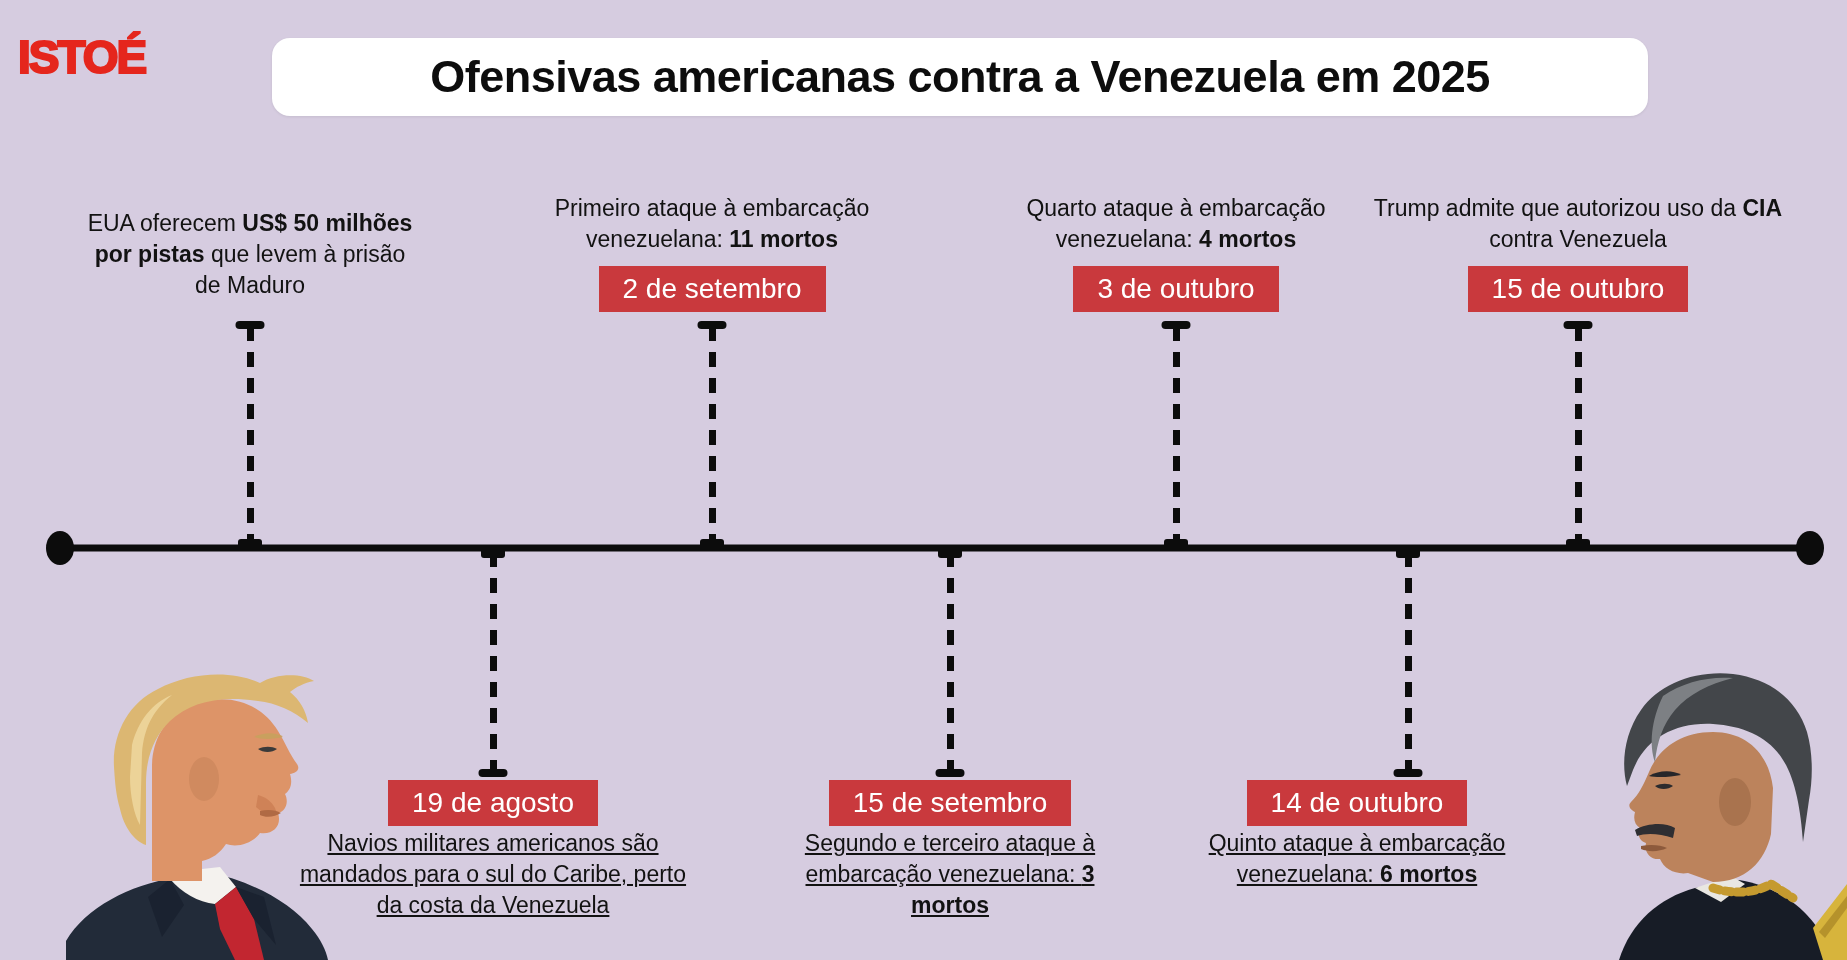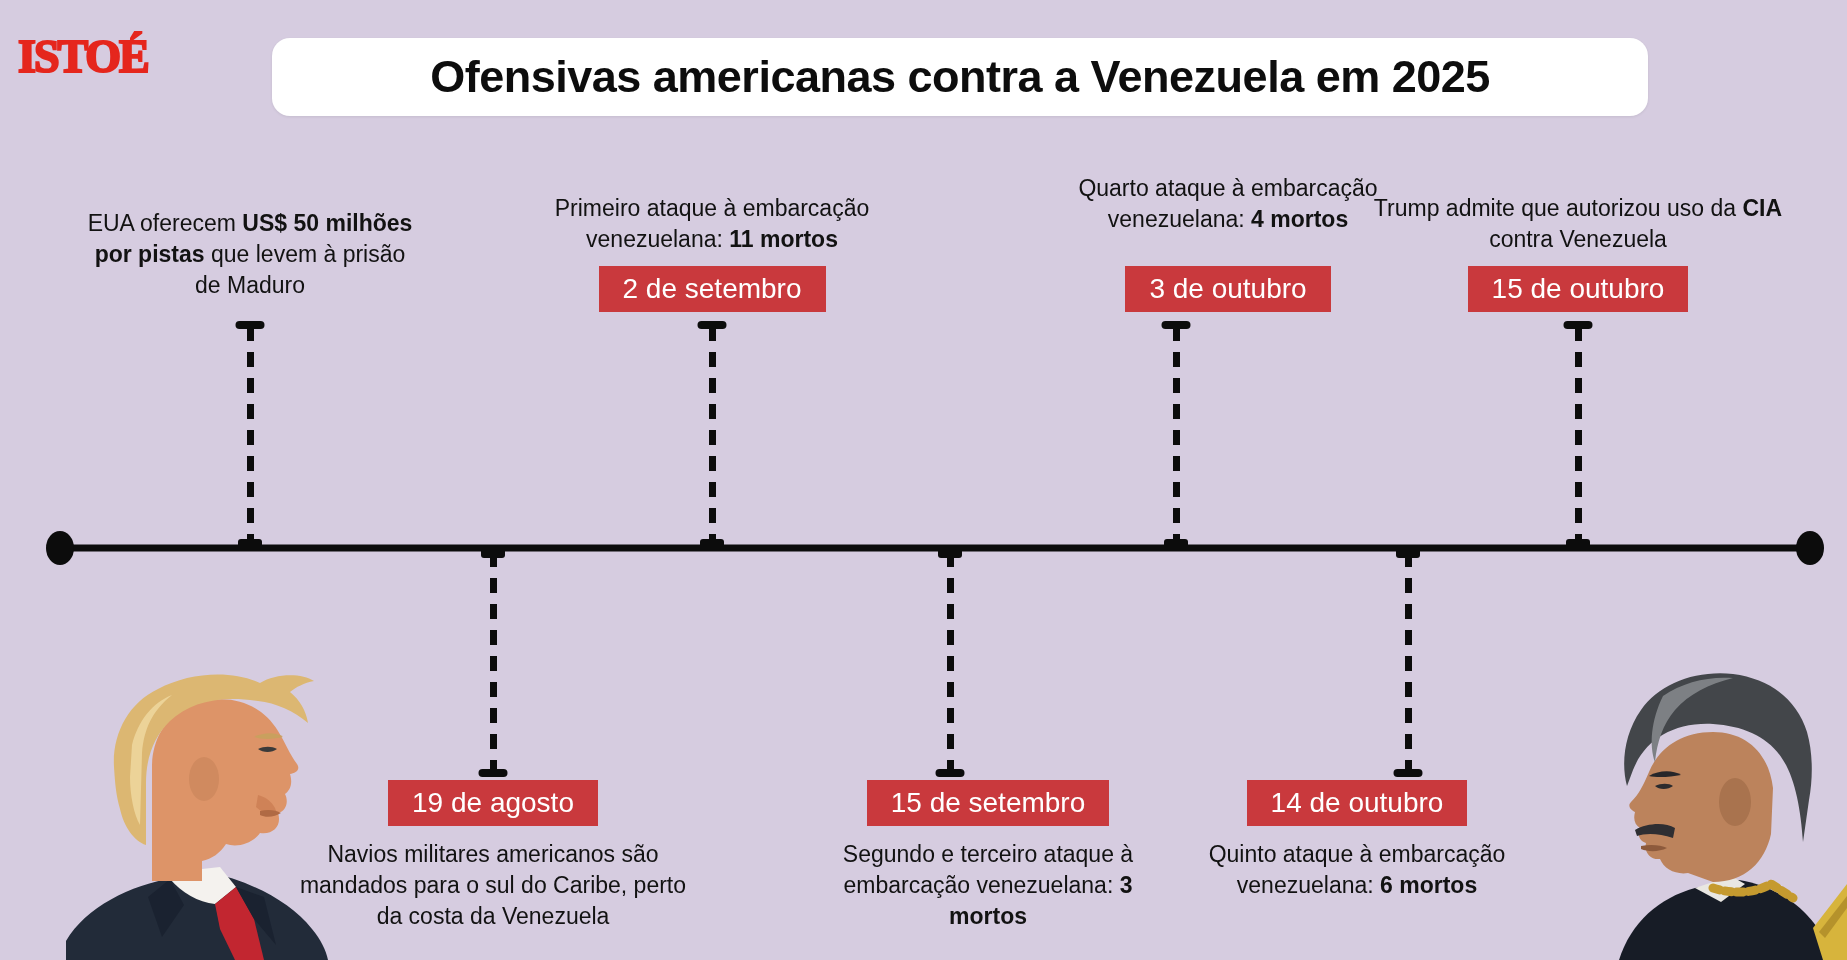--- a/index.html
+++ b/index.html
@@ -3,41 +3,41 @@
 <meta charset="utf-8">
 <style>
   html,body{margin:0;padding:0;}
   body{
     width:1847px;height:960px;position:relative;overflow:hidden;
     background:#d6cce0;
     font-family:"Liberation Sans",sans-serif;
   }
   .logo{
     position:absolute;left:18px;top:34px;
-    font-family:Liberation Serif, serif;font-weight:bold;
+    font-family:Liberation Sans, sans-serif;font-weight:bold;
     font-size:46px;line-height:1;color:#e5261d;
     -webkit-text-stroke:2.2px #e5261d;letter-spacing:-2px;
   }
   .title-box{
     position:absolute;left:272px;top:38px;width:1376px;height:78px;
     background:#ffffff;border-radius:18px;
     display:flex;align-items:center;justify-content:center;
     box-shadow:0 1px 3px rgba(0,0,0,.08);
   }
   .title-box h1{
     margin:0;font-size:45px;font-weight:bold;color:#0d0d0d;letter-spacing:-.5px;
   }
   .axis-svg{position:absolute;left:0;top:0;pointer-events:none;}
   .event{position:absolute;display:flex;flex-direction:column;align-items:center;}
   .event.top{top:148px;height:164px;justify-content:flex-end;}
   .event.bottom{top:780px;justify-content:flex-start;}
   .desc{font-size:23px;line-height:31px;color:#121212;text-align:center;font-weight:500;}
   .desc b{font-weight:bold;}
   .event.top .desc{margin-bottom:11px;}
-  .event.bottom .desc{margin-top:13px;}
+  .event.bottom .desc{margin-top:2px;text-decoration:underline;}
   .badge{
     background:#c9393d;color:#ffffff;font-size:28px;font-weight:500;
     padding:7px 24px;line-height:1.15;white-space:nowrap;
   }
   .connector{
     position:absolute;width:7px;
     background:repeating-linear-gradient(to bottom,#0c0c0c 0 15px,transparent 15px 26px);
   }
   .connector.top{top:326px;height:219px;}
   .connector.bottom{top:552px;height:220px;}
@@ -73,37 +73,37 @@
 <div id="events">
     <div class="event top" style="left: 80px; width: 340px; gap: 37px;">
     <div class="desc"><span>EUA oferecem </span><b>US$ 50 milhões por pistas</b><span> que levem à prisão de Maduro</span></div>
   </div>
     <div class="connector top" style="left: 246.5px;"></div>
     <div class="event top" style="left: 527px; width: 370px;">
     <div class="desc"><span>Primeiro ataque à embarcação venezuelana:  </span><b>11 mortos</b></div>
     <div class="badge">2 de setembro</div>
   </div>
     <div class="connector top" style="left: 708.5px;"></div>
-    <div class="event top" style="left: 1053px; width: 350px; gap: 20px;">
+    <div class="event top" style="left: 1001px; width: 350px;">
     <div class="desc"><span>Quarto ataque à embarcação venezuelana:  </span><b>4 mortos</b></div>
     <div class="badge">3 de outubro</div>
   </div>
     <div class="connector top" style="left: 1172.5px;"></div>
     <div class="event top" style="left: 1368px; width: 420px;">
     <div class="desc"><span>Trump admite que autorizou uso da </span><b>CIA</b><span> contra Venezuela</span></div>
     <div class="badge">15 de outubro</div>
   </div>
     <div class="connector top" style="left: 1574.5px;"></div>
     <div class="event bottom" style="left: 298px; width: 390px;">
     <div class="badge">19 de agosto</div>
       <div class="desc"><span>Navios militares americanos são mandados para o sul do Caribe, perto da costa da Venezuela</span></div>
 
   </div>
     <div class="connector bottom" style="left: 489.5px;"></div>
-    <div class="event bottom" style="left: 808px; width: 360px;">
+    <div class="event bottom" style="left: 770px; width: 360px;">
     <div class="badge">15 de setembro</div>
       <div class="desc"><span>Segundo e terceiro ataque à embarcação venezuelana:  </span><b>3 mortos</b></div>
 
   </div>
     <div class="connector bottom" style="left: 946.5px;"></div>
     <div class="event bottom" style="left: 1177px; width: 360px;">
     <div class="badge">14 de outubro</div>
       <div class="desc"><span>Quinto ataque à embarcação venezuelana: </span><b>6 mortos</b></div>
 
   </div>

